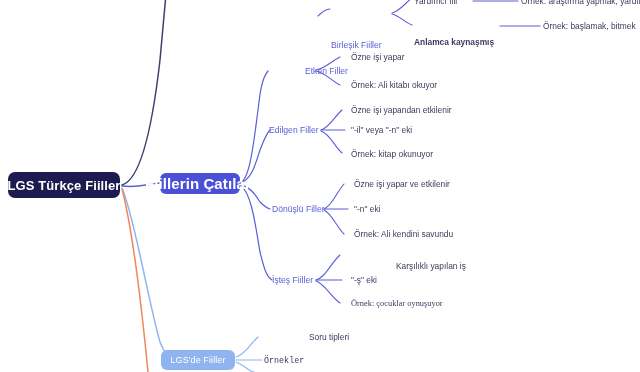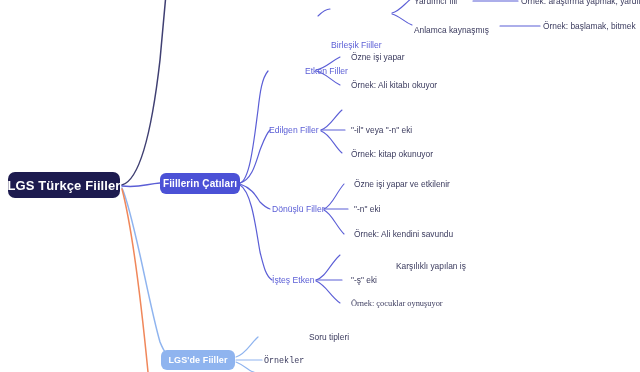--- a/index.html
+++ b/index.html
@@ -49,32 +49,32 @@
     font-size: 13px;
     font-weight: 700;
   }
   .pill-branch {
     left: 160px;
     top: 173px;
     width: 80px;
     height: 21px;
     background: #4b51d6;
     border-radius: 6px;
-    font-size: 10px;
+    font-size: 15px;
     font-weight: 700;
   }
   .pill-lgs {
     left: 161px;
     top: 350px;
     width: 74px;
     height: 20px;
     background: #8fb4ef;
     border-radius: 6px;
     font-size: 9px;
-    font-weight: 700;
+    font-weight: 400;
   }
   
   .sub {
     color: #5b5ed6;
     font-size: 8.6px;
     font-weight: 400;
   }
   .leaf {
     color: #3b3b5e;
     font-size: 8.4px;
@@ -145,40 +145,43 @@
     <span>Birleşik Fiiller</span>
   </div>
 
   <div class="node leaf" style="left:414px; top:-4px;">
     <span>Yardımcı fiil</span>
   </div>
   <div class="node leaf" style="left:521px; top:-4px;">
     <span>Örnek: araştırma yapmak, yardım etmek</span>
   </div>
 
-  <div class="node leaf" style="left:414px; top:25px;">
+  <div class="node leaf" style="left:414px; top:37px;font-weight:bold;">
     <span>Anlamca kaynaşmış</span>
   </div>
   <div class="node leaf" style="left:543px; top:21px;">
     <span>Örnek: başlamak, bitmek</span>
   </div>
 
   <div class="node sub" style="left:269px; top:66px;padding-left:36px;">
     <span>Etken Filler</span>
   </div>
   <div class="node leaf" style="left:351px; top:52px;">
     <span>Özne işi yapar</span>
   </div>
   <div class="node leaf" style="left:351px; top:80px;">
     <span>Örnek: Ali kitabı okuyor</span>
   </div>
 
   <div class="node sub" style="left:269px; top:125px;">
     <span>Edilgen Filler</span>
   </div>
+  <div class="node leaf" style="left:351px; top:105px;">
+    <span>Özne işi yapandan etkilenir</span>
+  </div>
   <div class="node leaf" style="left:351px; top:125px;">
     <span>"-il" veya "-n" eki</span>
   </div>
   <div class="node leaf" style="left:351px; top:149px;">
     <span>Örnek: kitap okunuyor</span>
   </div>
 
   <div class="node sub" style="left:272px; top:204px;">
     <span>Dönüşlü Filler</span>
   </div>
@@ -186,21 +189,21 @@
     <span>Özne işi yapar ve etkilenir</span>
   </div>
   <div class="node leaf" style="left:354px; top:204px;">
     <span>"-n" eki</span>
   </div>
   <div class="node leaf" style="left:354px; top:229px;">
     <span>Örnek: Ali kendini savundu</span>
   </div>
 
   <div class="node sub" style="left:272px; top:275px;">
-    <span>İşteş Etken</span>
+    <span>İşteş Fiiller</span>
   </div>
   <div class="node leaf" style="left:351px; top:261px;margin-left:45px;">
     <span>Karşılıklı yapılan iş</span>
   </div>
   <div class="node leaf" style="left:351px; top:275px;">
     <span>"-ş" eki</span>
   </div>
   <div class="node leaf" style="left:351px; top:299px;font-family:Liberation Serif, serif;">
     <span>Örnek: çocuklar oynuşuyor</span>
   </div>

